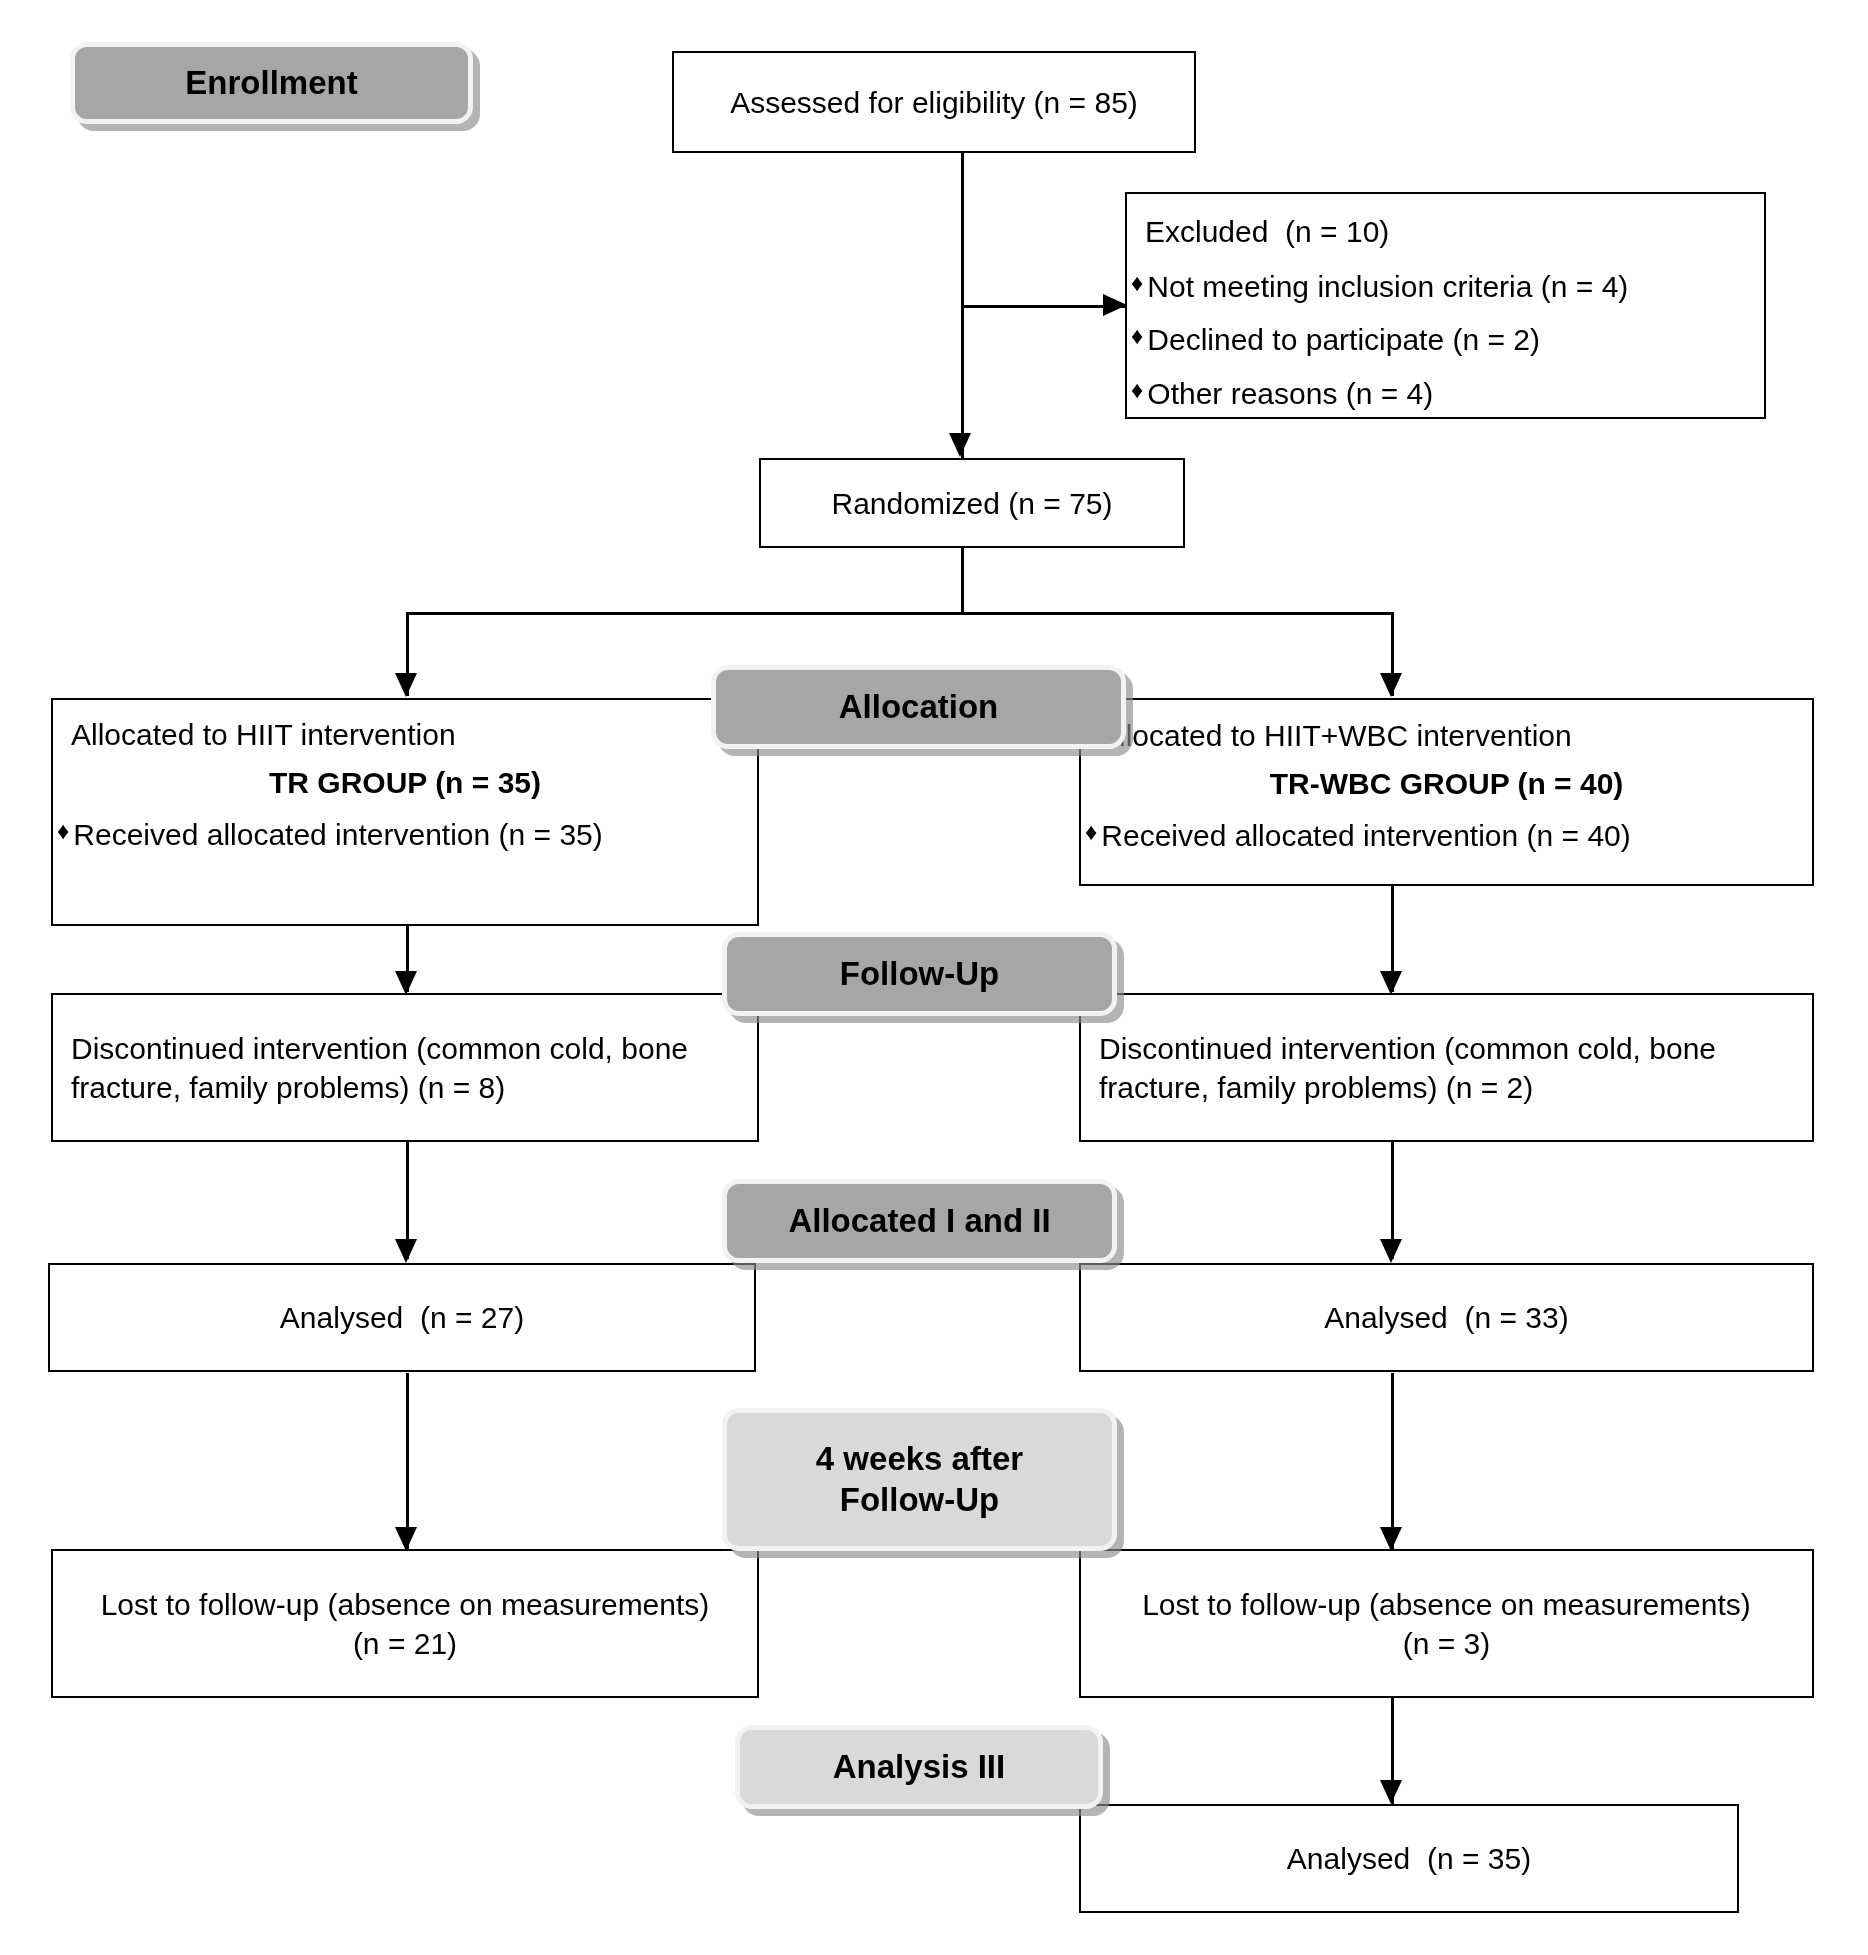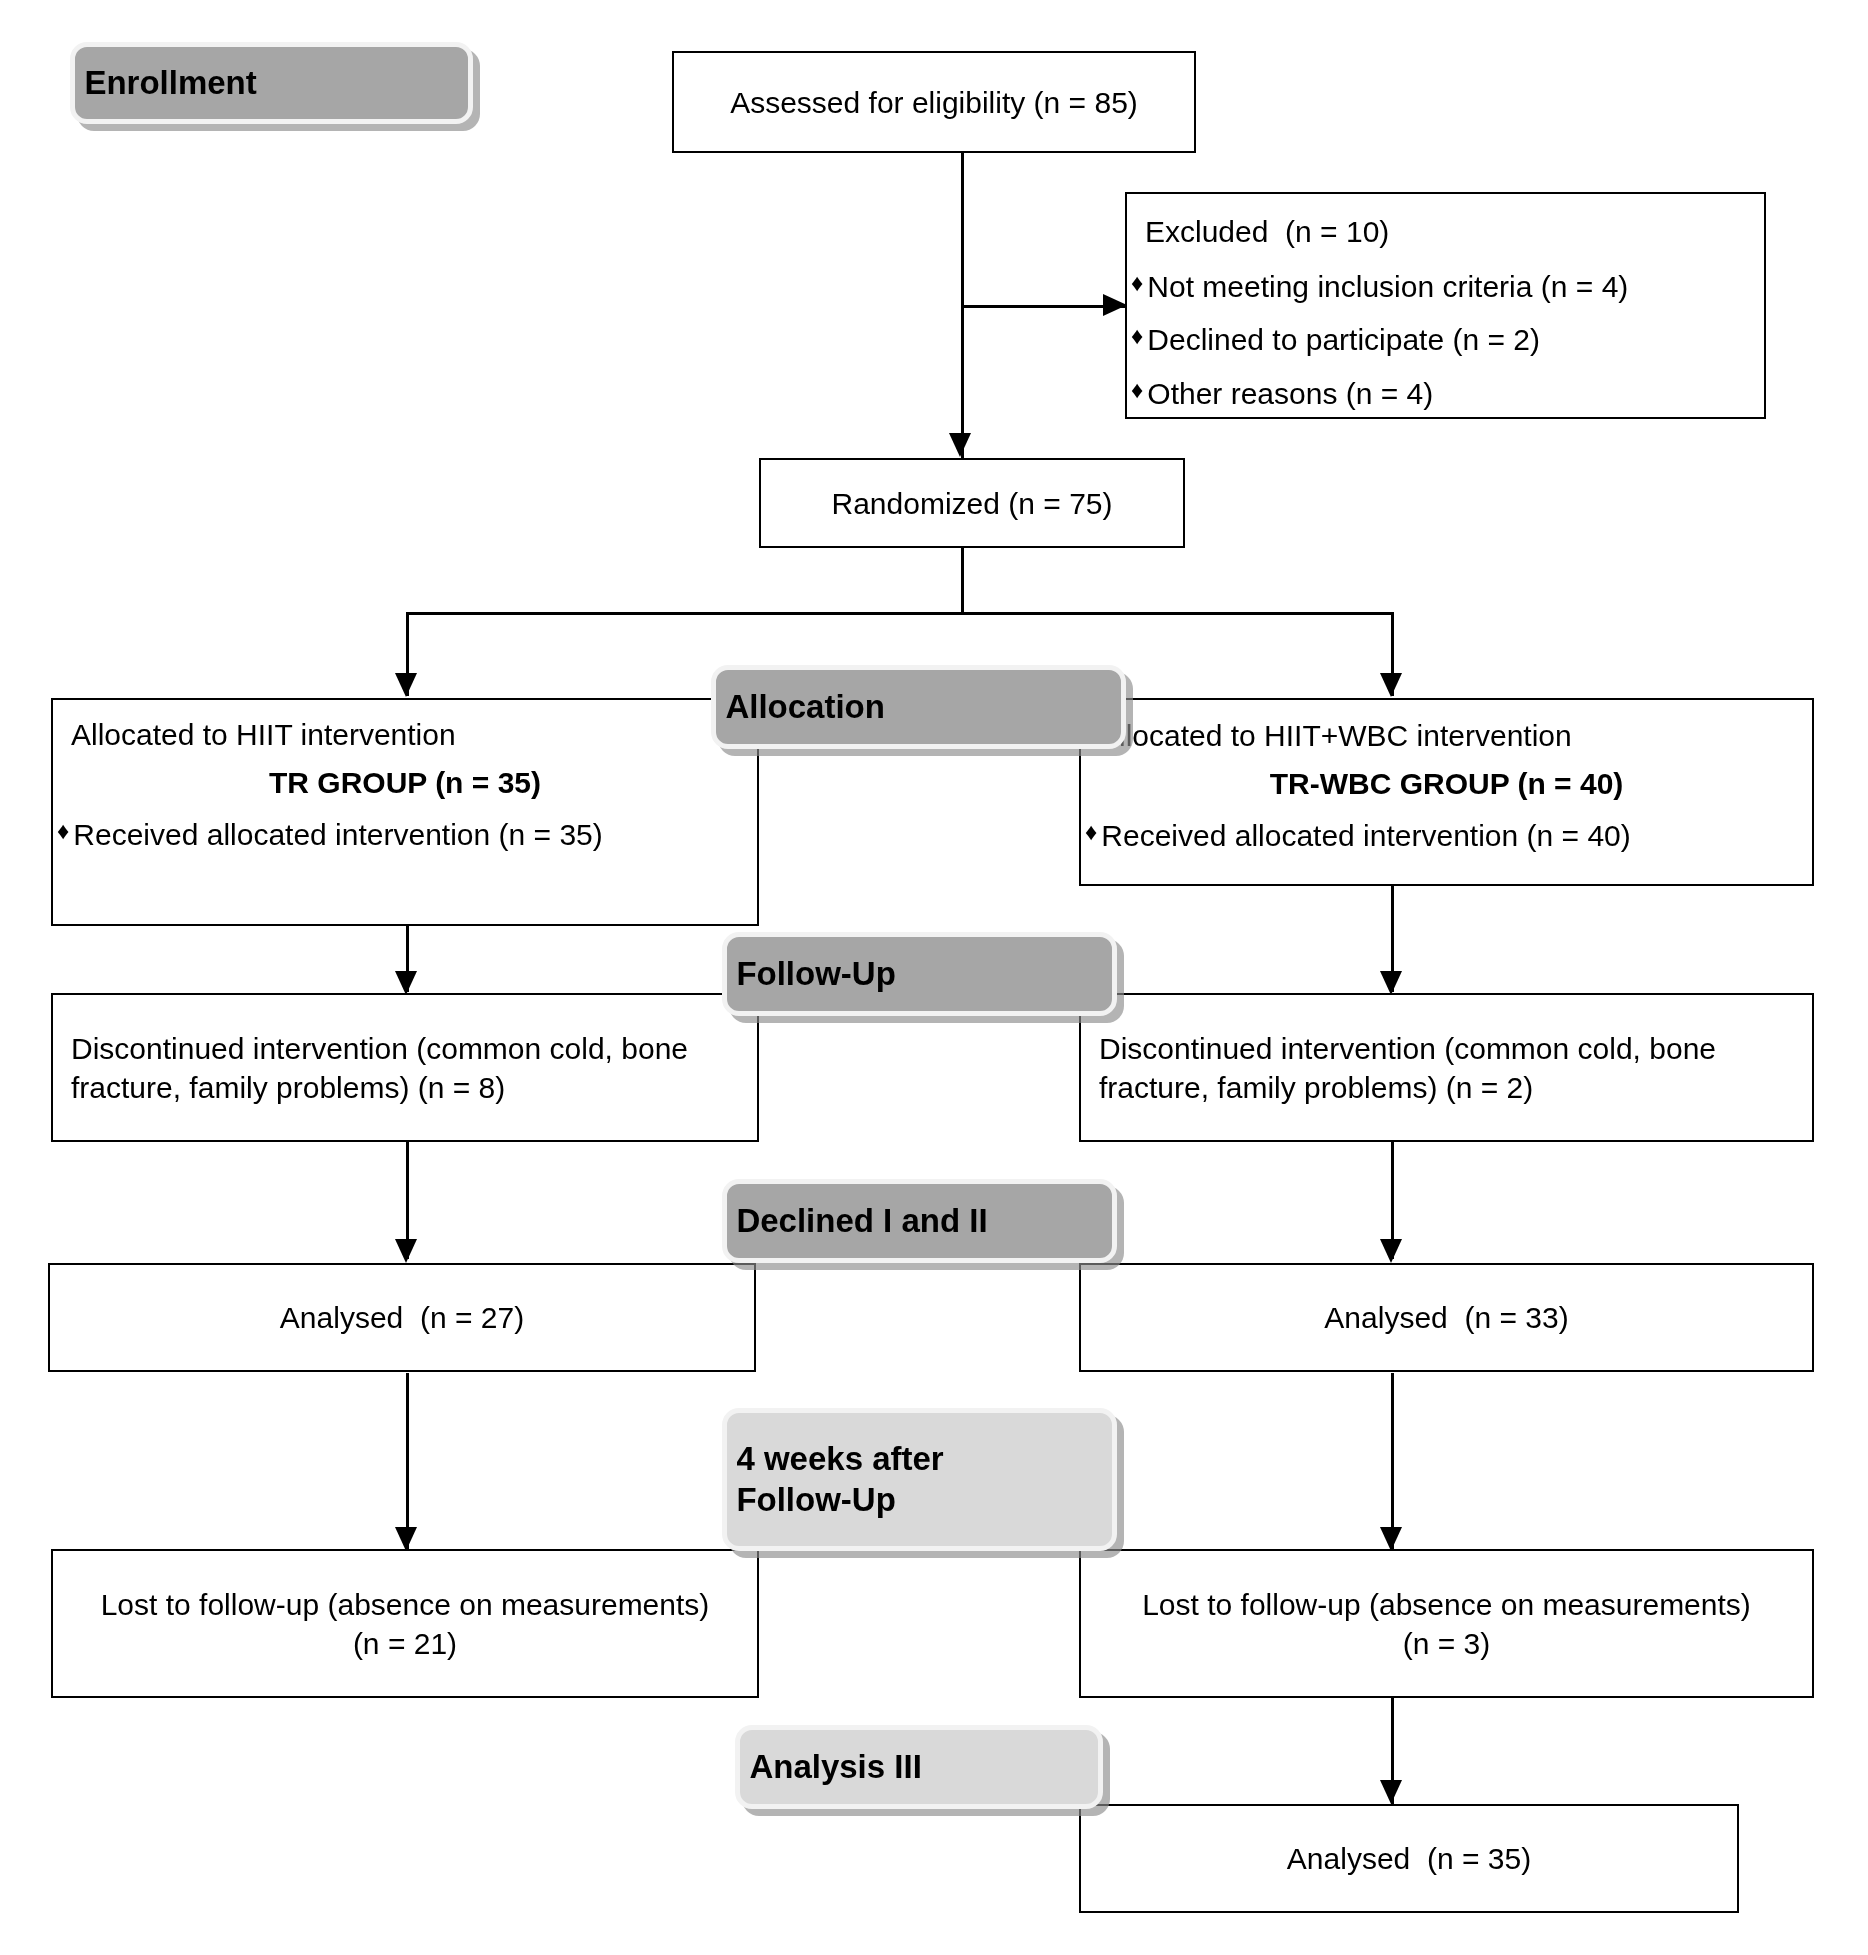--- a/index.html
+++ b/index.html
@@ -54,21 +54,21 @@
 
   
   .badge{
     position:absolute;
     box-sizing:border-box;
     border-radius:17px;
     border:5.5px solid #f2f2f2;
     display:flex;
     align-items:center;
     justify-content:center;
-    text-align:left;
+    text-align:center;
     font-weight:bold;
     font-size:33px;
     line-height:1.22;
     color:#000;
     box-shadow:7px 7px 0 0 rgba(140,140,140,0.65);
     z-index:40;
   }
   .badge .inner{
     width:100%;
     padding:0 9.4px;
@@ -197,21 +197,21 @@
 
   <div class="fbox" style="left:48px; top:1263px; width:708px; height:109px;">
     <div class="ln center pad">Analysed  (n = 27)</div>
   </div>
 
   <div class="fbox" style="left:1079px; top:1263px; width:735px; height:109px;">
     <div class="ln center pad">Analysed  (n = 33)</div>
   </div>
 
   <div class="badge dark" style="left:722px; top:1179px; width:395px; height:84px;">
-    <span class="inner">Declined I and II</span>
+    <span class="inner">Allocated I and II</span>
   </div>
 
   <div class="vline" style="left:406px; top:1373px; height:176px;"></div>
   <div class="arrowdown" style="left:395px; top:1527px;"></div>
   <div class="vline" style="left:1391px; top:1373px; height:176px;"></div>
   <div class="arrowdown" style="left:1380px; top:1527px;"></div>
 
   <div class="badge light" style="left:722px; top:1408px; width:395px; height:143px; flex-direction:column;">
     <span class="inner">4 weeks after</span>
     <span class="inner">Follow-Up</span>

